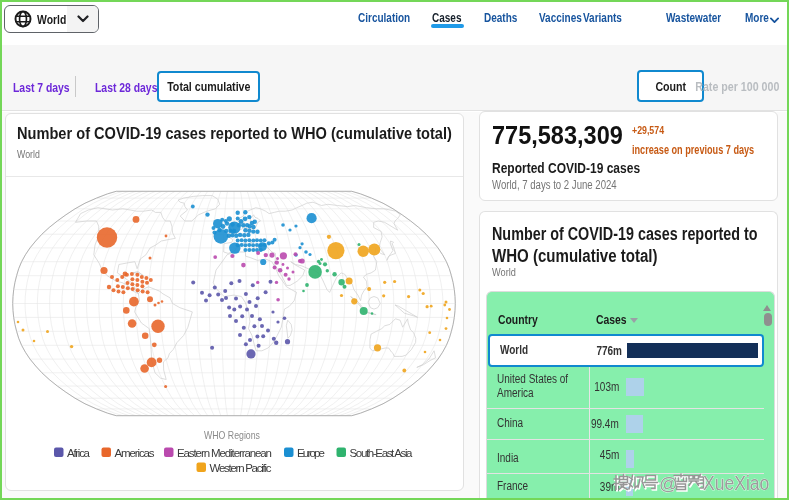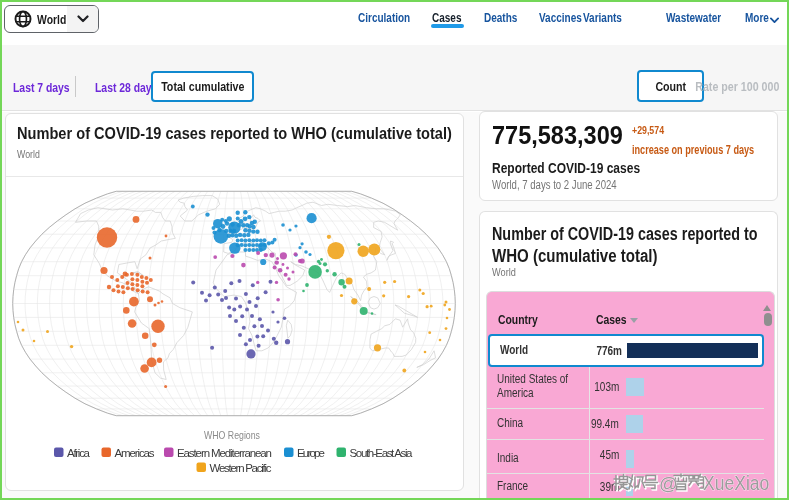--- a/index.html
+++ b/index.html
@@ -45,21 +45,21 @@
 <span class="navi" style="left:583px;"><span class="sx">Variants</span></span>
 <span class="navi" style="left:666px;"><span class="sx">Wastewater</span></span>
 <span class="navi" style="left:745px;"><span class="sx">More</span></span>
 <svg class="abs" style="left:770px;top:17px;" width="9" height="7" viewBox="0 0 10 7">
     <path d="M1 1.2 L5 5.2 L9 1.2" fill="none" stroke="#17549e" stroke-width="2" stroke-linecap="round" stroke-linejoin="round"></path>
   </svg>
 <div class="tabbar"></div>
 <span class="tabtxt" style="left:13px;top:80px;"><span class="sx">Last 7 days</span></span>
 <div class="abs" style="left:75px;top:76px;width:1px;height:21px;background:#c9c9c9;"></div>
 <span class="tabtxt" style="left:86px;top:80px;margin-left:9px;"><span class="sx">Last 28 days</span></span>
-<div class="btnbox" style="left:151px;top:71px;width:103px;height:31px;">
+<div class="btnbox" style="left:157px;top:71px;width:103px;height:31px;">
     <span class="sxc">Total cumulative</span>
   </div>
 <div class="btnbox" style="left:637px;top:70px;width:67px;height:32px;">
     <span class="sxc">Count</span>
   </div>
 <div class="abs" style="left:695px;top:72px;width:84px;height:28px;display:flex;align-items:center;justify-content:center;font-size:13px;font-weight:bold;color:#b9bdc1;">
     <span class="sxc">Rate per 100 000</span>
   </div>
 <div class="content"></div>
 <div class="card" style="left:5px;top:113px;width:459px;height:378px;"></div>
@@ -325,21 +325,21 @@
   </svg>
 <div class="card" style="left:479px;top:111px;width:299px;height:90px;"></div>
 <span class="abs" style="left:492px;top:123.5px;font-size:28px;line-height:28px;font-weight:bold;color:#111;z-index:6;"><span class="sx" style="transform:scale(0.84,0.89);transform-origin:0 0;">775,583,309</span></span>
 <span class="abs" style="left:632px;top:124px;font-size:11px;font-weight:bold;color:#c75a14;z-index:6;"><span class="sx">+29,574</span></span>
 <span class="abs" style="left:632px;top:143px;font-size:12px;font-weight:bold;color:#c75a14;z-index:6;"><span class="sx" style="transform:scaleX(0.76);">increase on previous 7 days</span></span>
 <span class="abs" style="left:492px;top:159px;font-size:15px;font-weight:bold;color:#1b1b1b;z-index:6;"><span class="sx">Reported COVID-19 cases</span></span>
 <span class="abs" style="left:492px;top:178px;font-size:12px;color:#757575;z-index:6;"><span class="sx">World, 7 days to 2 June 2024</span></span>
 <div class="card" style="left:479px;top:211px;width:299px;height:287px;border-radius:6px 6px 0 0;border-bottom:none;"></div>
 <span class="abs" style="left:492px;top:222.5px;font-size:17.5px;font-weight:bold;color:#1b1b1b;line-height:22.5px;z-index:6;"><span class="sx" style="transform:scaleX(0.82);">Number of COVID-19 cases reported to</span><br><span class="sx" style="transform:scaleX(0.86);">WHO (cumulative total)</span></span>
 <span class="abs" style="left:492px;top:266px;font-size:11.5px;color:#757575;z-index:6;"><span class="sx">World</span></span>
-<div class="abs" style="left:486px;top:291px;width:289px;height:207px;border:1px solid #ddd;border-radius:6px 6px 0 0;border-bottom:none;background:#f9a8d4;z-index:6;overflow:hidden;">
+<div class="abs" style="left:486px;top:291px;width:289px;height:207px;border:1px solid #ddd;border-radius:6px 6px 0 0;border-bottom:none;background:#86efac;z-index:6;overflow:hidden;">
   <span class="abs" style="left:11px;top:20px;font-size:13px;font-weight:bold;color:#1b1b1b;"><span class="sx">Country</span></span>
   <span class="abs" style="left:109px;top:20px;font-size:13px;font-weight:bold;color:#1b1b1b;"><span class="sx">Cases</span></span>
   <div class="abs" style="left:143px;top:26px;width:0;height:0;border-left:4.5px solid transparent;border-right:4.5px solid transparent;border-top:5.5px solid #9aa0a6;"></div>
   <div class="abs" style="left:102px;top:42px;width:1px;height:165px;background:#e6e6e6;"></div>
   <div class="abs" style="left:0;top:0;width:278px;height:207px;">
 <div class="rline" style="top:115.5px;"></div>
 <div class="rline" style="top:147px;"></div>
 <div class="rline" style="top:180.5px;"></div>
 <span class="rname sx" style="top:81px;">United States of<br>America</span>
 <span class="rval" style="top:88px;"><span class="sx">103m</span></span>

